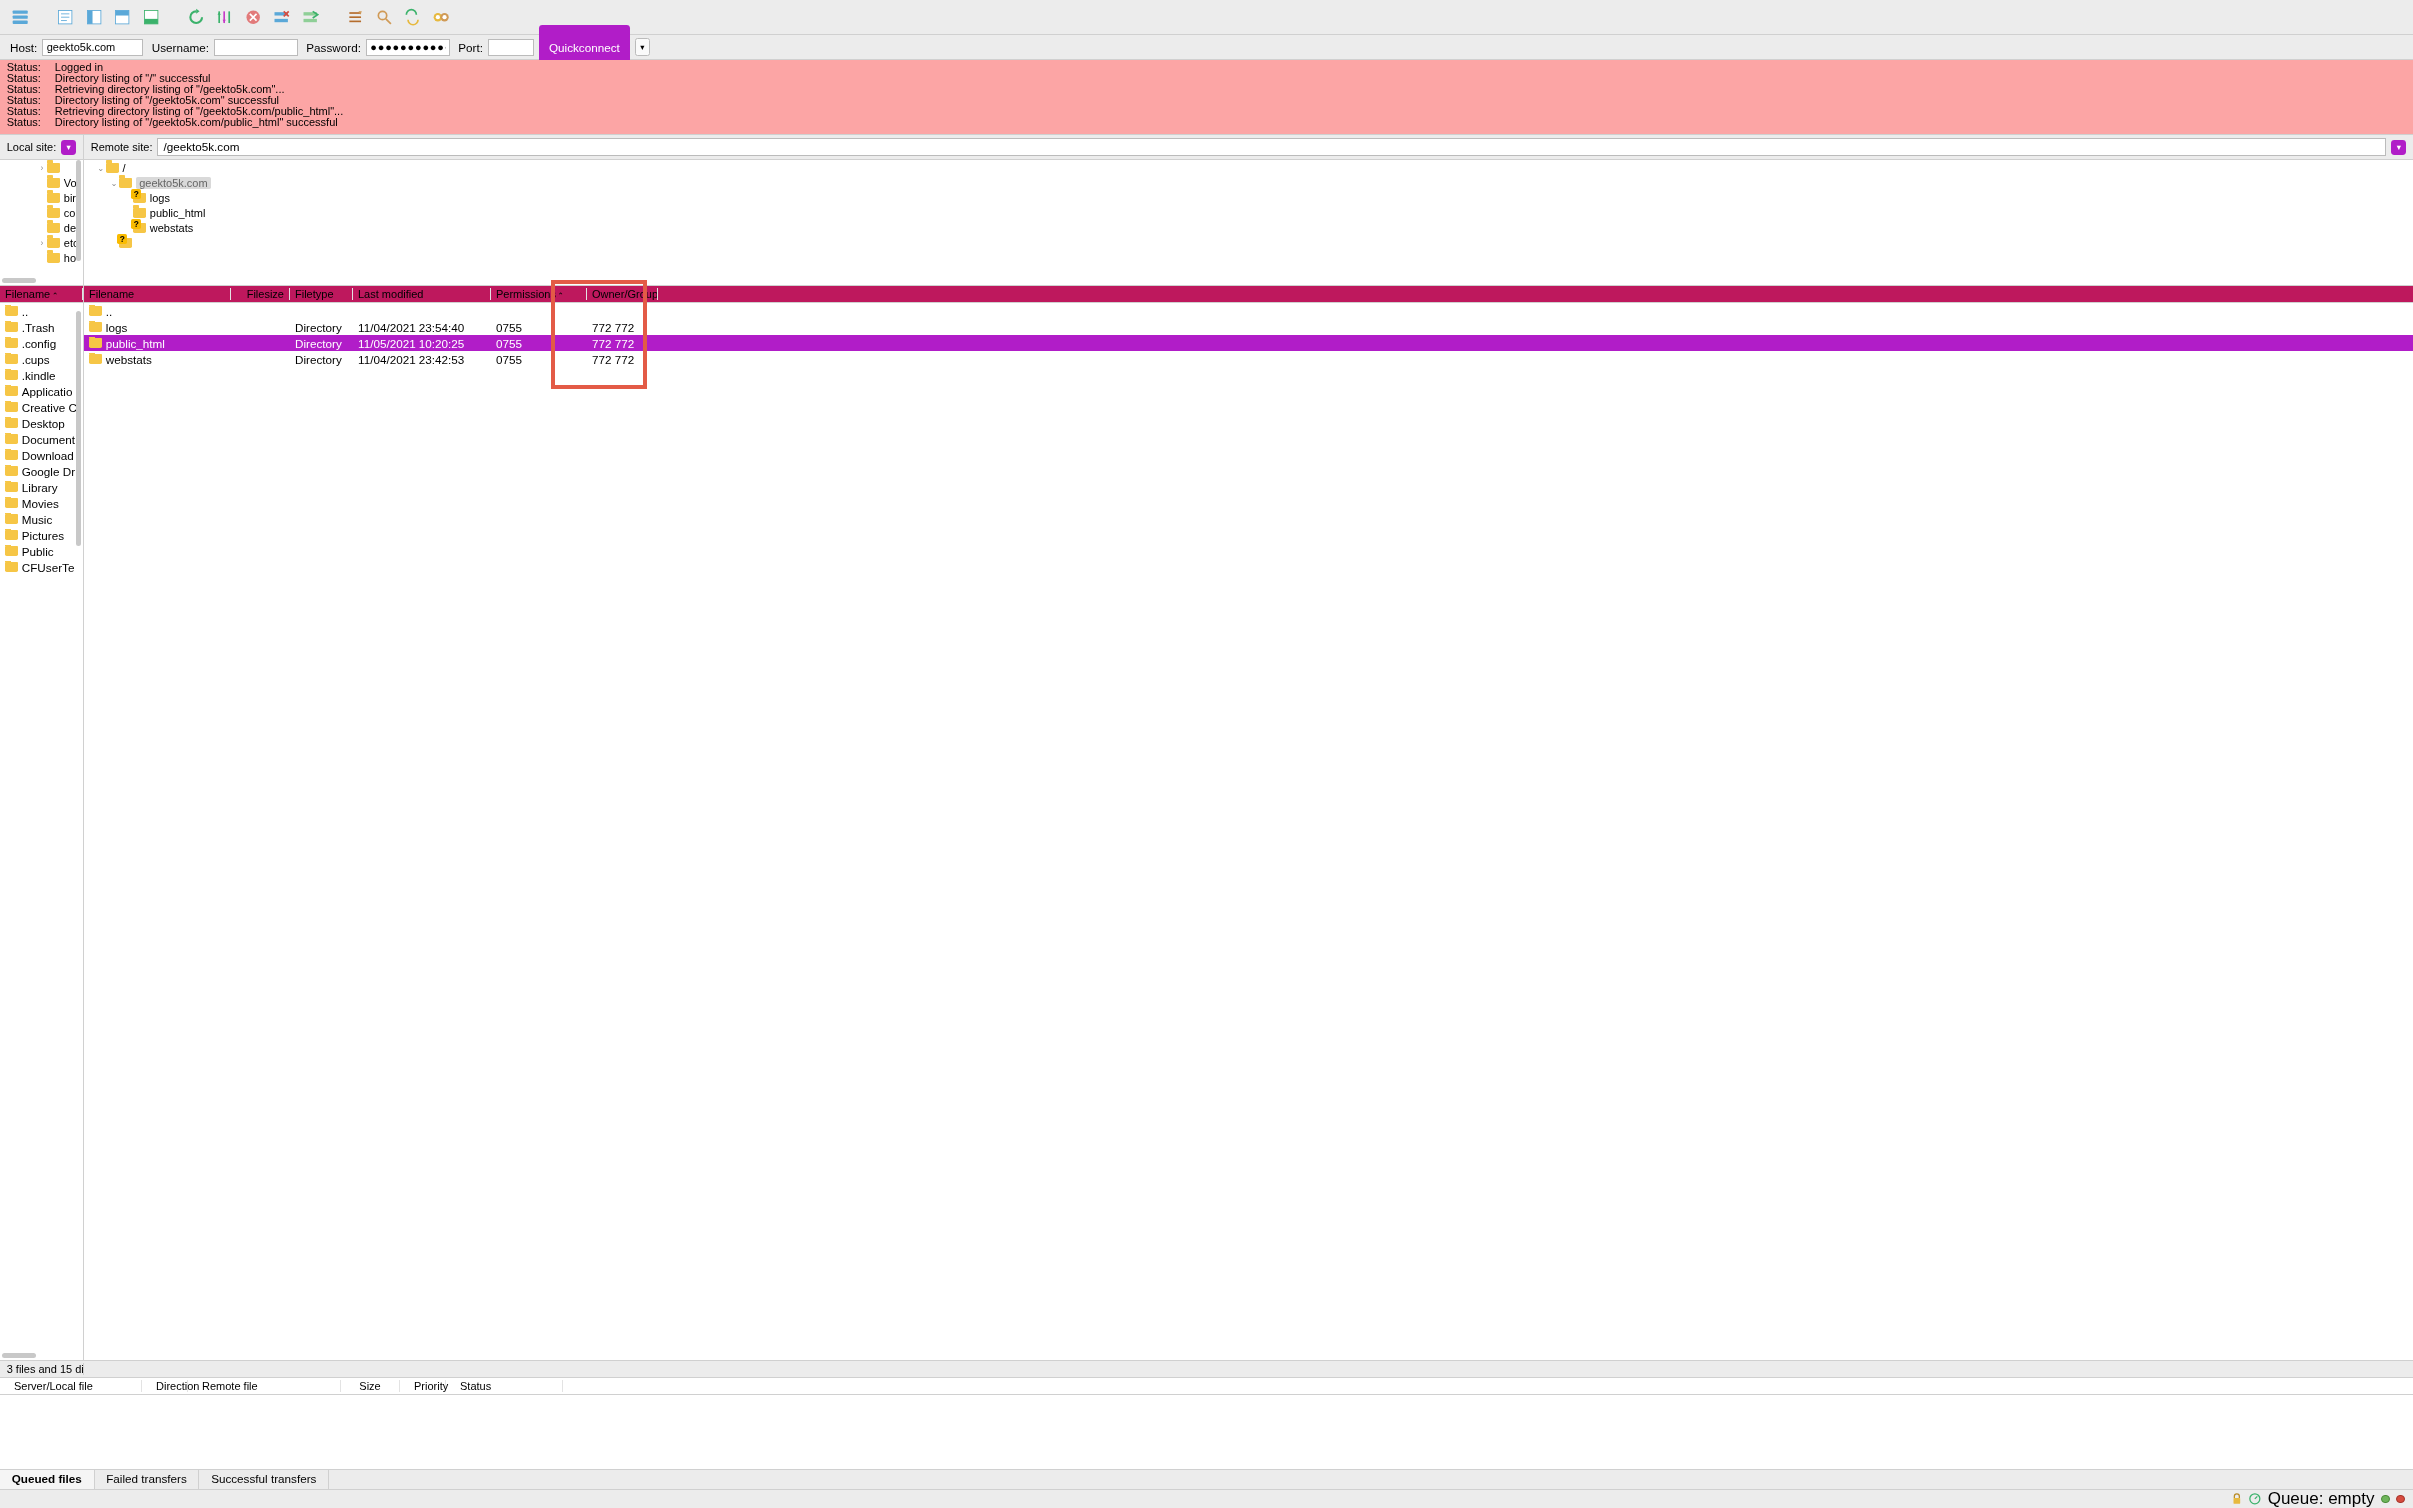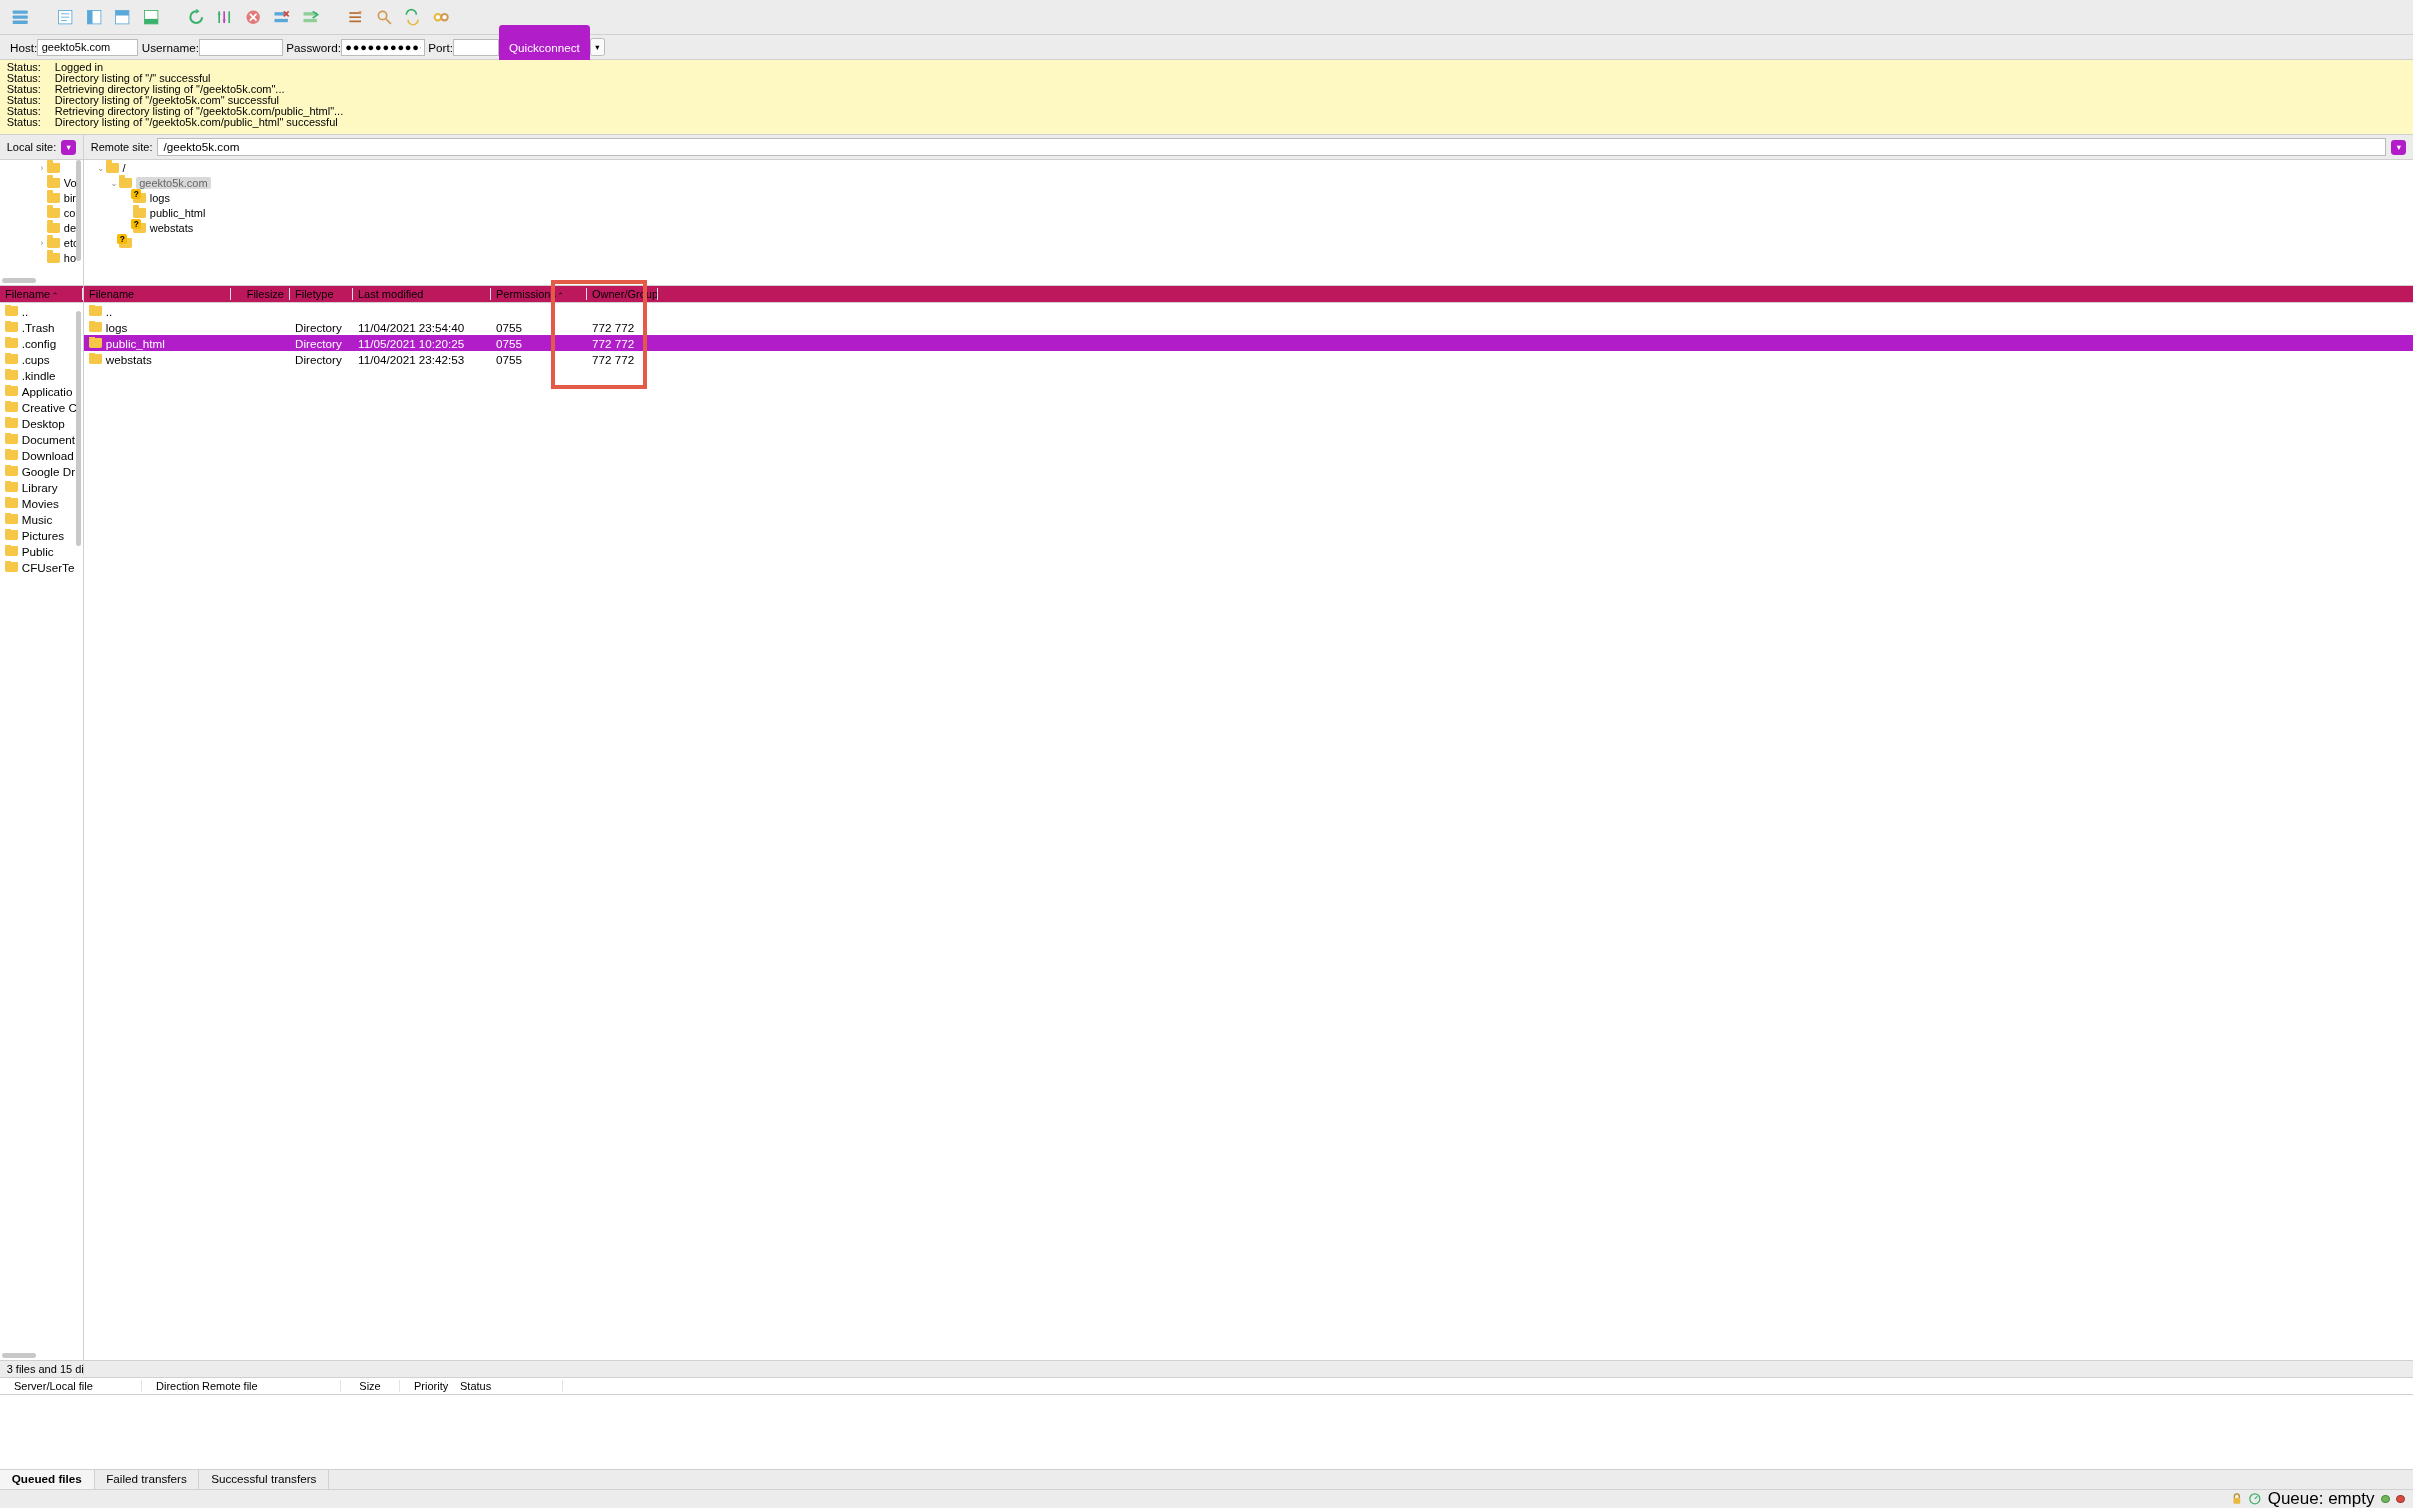--- a/index.html
+++ b/index.html
@@ -5,32 +5,32 @@
 * { box-sizing: border-box; margin: 0; padding: 0; font-family: -apple-system, "Lucida Grande", Arial, sans-serif; }
 html, body { width: 100%; height: 100%; background: #ececec; font-size: 11px; color: #000; }
 body { display: flex; flex-direction: column; }
 
 
 .toolbar { height: 35px; display: flex; align-items: center; gap: 5px; padding: 0 8.4px; background: #ececec; border-bottom: 0.8px solid #d0d0d0; }
 .toolbar .tb-btn { width: 23.5px; height: 23.5px; display: flex; align-items: center; justify-content: center; border-radius: 3.4px; cursor: pointer; }
 .toolbar .sep { width: 11.7px; }
 
 
-.qc-bar { height: 25px; display: flex; align-items: center; padding: 1.7px 6.7px; background: #ececec; border-bottom: 0.8px solid #d0d0d0; font-size: 11.7px; }
+.qc-bar { height: 25px; display: flex; align-items: center; gap: 5px; padding: 1.7px 6.7px; background: #ececec; border-bottom: 0.8px solid #d0d0d0; font-size: 11.7px; }
 .qc-bar label { margin-left: 3.4px; }
 .qc-bar input { height: 17px; border: 0.8px solid #bbb; background: #fff; padding: 0 3.4px; font-size: 11px; }
 .qc-bar .host-in { width: 101px; }
 .qc-bar .user-in { width: 84px; }
 .qc-bar .pass-in { width: 84px; letter-spacing: 0.8px; font-family: "Arial Black", sans-serif; }
 .qc-bar .port-in { width: 46px; }
 .qc-btn { background: #b11dc8; color: #fff; border: none; border-radius: 3.4px; padding: 16px 10px; font-size: 11.7px; cursor: pointer; }
 .qc-dd  { width: 15px; height: 18.4px; border: 0.8px solid #bbb; border-radius: 2.5px; background: #fafafa; display: flex; align-items: center; justify-content: center; cursor: pointer; font-size: 8.4px; }
 
 
-.status-log { height: 75px; overflow: hidden; background: #fef9c3; border-bottom: 0.8px solid #d0d0d0; padding: 1.7px 6.7px; font-size: 11px; line-height: 1.0; }
+.status-log { height: 75px; overflow: hidden; background: #fca5a5; border-bottom: 0.8px solid #d0d0d0; padding: 1.7px 6.7px; font-size: 11px; line-height: 1.0; }
 .status-log .line { white-space: pre; }
 .status-log .lbl { display: inline-block; width: 42px; }
 
 
 .site-bar { height: 25px; display: flex; align-items: stretch; background: #ececec; border-bottom: 0.8px solid #d0d0d0; }
 .site-bar .half { display: flex; align-items: center; gap: 5px; padding: 0 6.7px; }
 .site-bar .local { width: 84px; border-right: 0.8px solid #d0d0d0; }
 .site-bar .remote { flex: 1; }
 .site-bar input { flex: 1; height: 18.4px; border: 0.8px solid #bbb; background: #fff; padding: 0 5px; font-size: 11.7px; }
 .site-bar .dd { width: 15px; height: 15px; border-radius: 3.4px; background: #b11dc8; color: #fff; display: flex; align-items: center; justify-content: center; font-size: 8.4px; cursor: pointer; }

